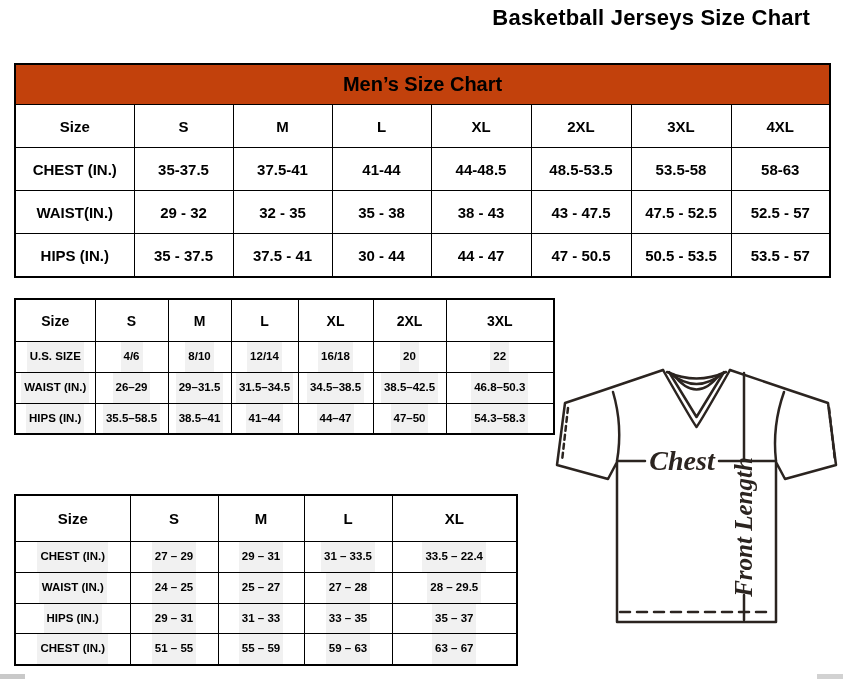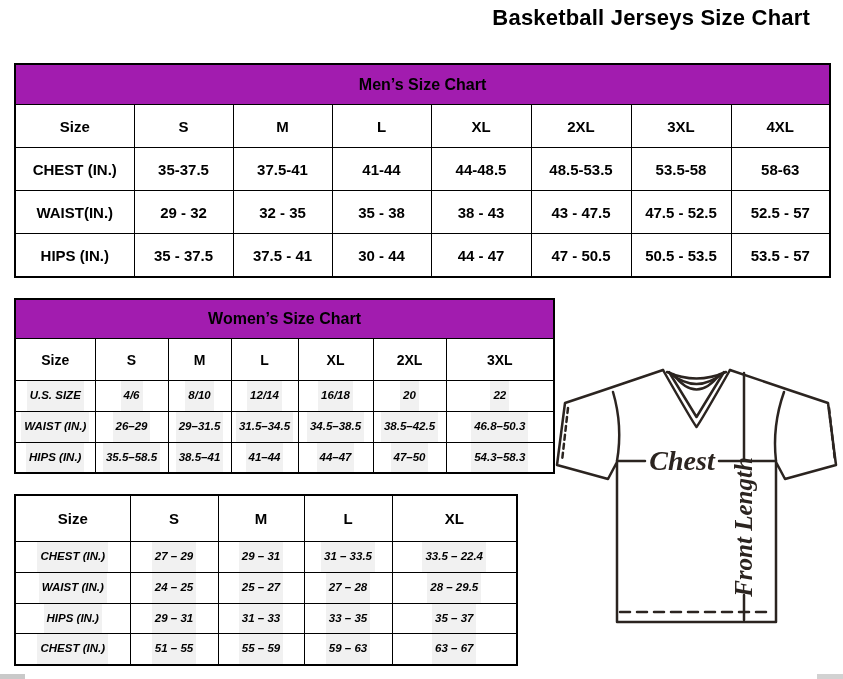--- a/index.html
+++ b/index.html
@@ -13,34 +13,34 @@
     font-size:22px;font-weight:bold;letter-spacing:0.2px;
   }
   table.tbl{
     position:absolute;border-collapse:collapse;table-layout:fixed;
     border:2px solid #000;
   }
   table.tbl td{
     border:1px solid #000;text-align:center;vertical-align:middle;
     padding:0;overflow:hidden;white-space:nowrap;font-weight:bold;
   }
-  tr.band td{background:#a21caf;font-size:16px;}
+  tr.band td{background:#c2410c;font-size:20px;}
   
   #mens-table tr.band td{height:39px;}
   #mens-table tr.szrow td{height:42px;font-size:15px;}
   #mens-table tr.datarow td{height:42px;font-size:15px;}
   
   #womens-table tr.band td{height:38px;}
   #womens-table tr.szrow td{height:41px;font-size:14px;}
   #womens-table tr.datarow td{height:22px;font-size:11.5px;}
   
   #youth-table tr.band td{height:38px;}
   #youth-table tr.szrow td{height:45px;font-size:15px;}
   #youth-table tr.datarow td{height:21px;font-size:11.5px;}
-  .hl{background:#f1f1f1;padding:8px 3px;display:inline-block;line-height:1.2;font-style:italic;}
+  .hl{background:#f1f1f1;padding:8px 3px;display:inline-block;line-height:1.2;}
   
   #jersey{position:absolute;left:555px;top:364px;}
   
   .frag{position:absolute;height:5px;bottom:0;}
   #frag-left{left:0;width:25px;background:#c9c9c9;}
   #frag-right{left:817px;width:26px;background:#d2d2d2;}
 </style>
 </head>
 <body>
 
@@ -108,23 +108,20 @@
   <colgroup>
     <col style="width:80px">
       <col style="width:73px">
       <col style="width:63px">
       <col style="width:67px">
     <col style="width:75px">
       <col style="width:73px">
       <col style="width:108px">
   </colgroup>
   <tbody>
-      <tr class="band">
-    <td colspan="7">Women’s Size Chart</td>
-  </tr>
   <tr class="szrow">
     <td>Size</td>
     <td>S</td>
     <td>M</td>
     <td>L</td>
     <td>XL</td>
     <td>2XL</td>
     <td>3XL</td>
   </tr>
   <tr class="datarow">

